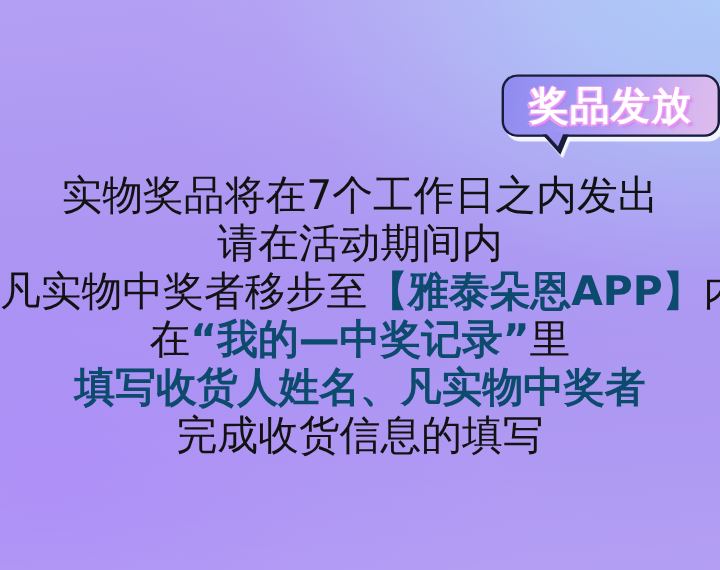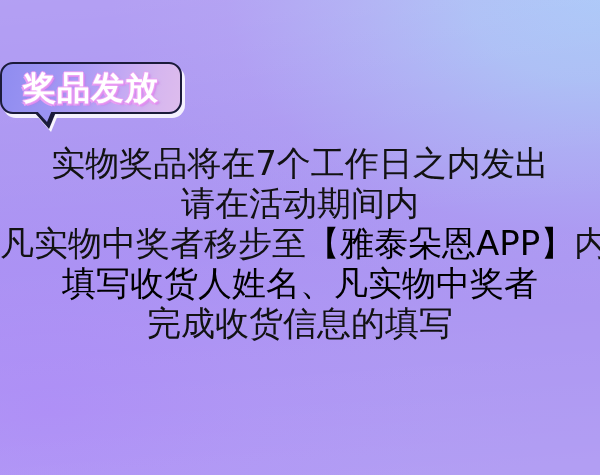--- a/index.html
+++ b/index.html
@@ -61,21 +61,21 @@
     pointer-events: none;
   }
 
   
   #badge-wrap {
     position: absolute;
     left: 0;
     right: 0;
     top: 62px;
     display: flex;
-    justify-content: flex-start;
+    justify-content: flex-end;
     pointer-events: none;
   }
   #badge {
     position: relative;
     pointer-events: auto;
   }
   #badge-body {
     position: relative;
     width: 182px;
     height: 52px;
@@ -147,21 +147,21 @@
   }
   .line {
     font-family: "DejaVu Sans", "Liberation Sans", sans-serif;
     font-size: 34px;
     line-height: 40px;
     color: #121212;
     white-space: nowrap;
   }
   .seg { }
   .seg.bold  { font-weight: 400; }
-  .seg.purple{ color: #000000; font-weight: 400; }
+  .seg.purple{ color: #0c4a6e; font-weight: 700; }
 </style>
 </head>
 <body>
 
 <div id="poster">
 
   <div id="bg-blue-wash"></div>
   <div id="bg-violet-wash"></div>
   <div id="bg-sheen"></div>
 
@@ -172,17 +172,18 @@
       </div>
       <div id="badge-tail"></div>
       <div id="badge-tail-fill"></div>
     </div>
   </div>
 
   <div id="copy">
       <div class="line"><span class="seg ">实物奖品将在7个工作日之内发出</span></div>
       <div class="line"><span class="seg ">请在活动期间内</span></div>
       <div class="line"><span class="seg ">凡实物中奖者</span><span class="seg bold">移步至</span><span class="seg purple">【雅泰朵恩APP】</span><span class="seg ">内</span></div>
+      <div class="line"><span class="seg ">在</span><span class="seg purple">“我的—中奖记录”</span><span class="seg ">里</span></div>
       <div class="line"><span class="seg purple">填写收货人姓名、凡实物中奖者</span></div>
       <div class="line"><span class="seg ">完成收货信息的填写</span></div>
     </div>
 
 </div>
 
 </body></html>

